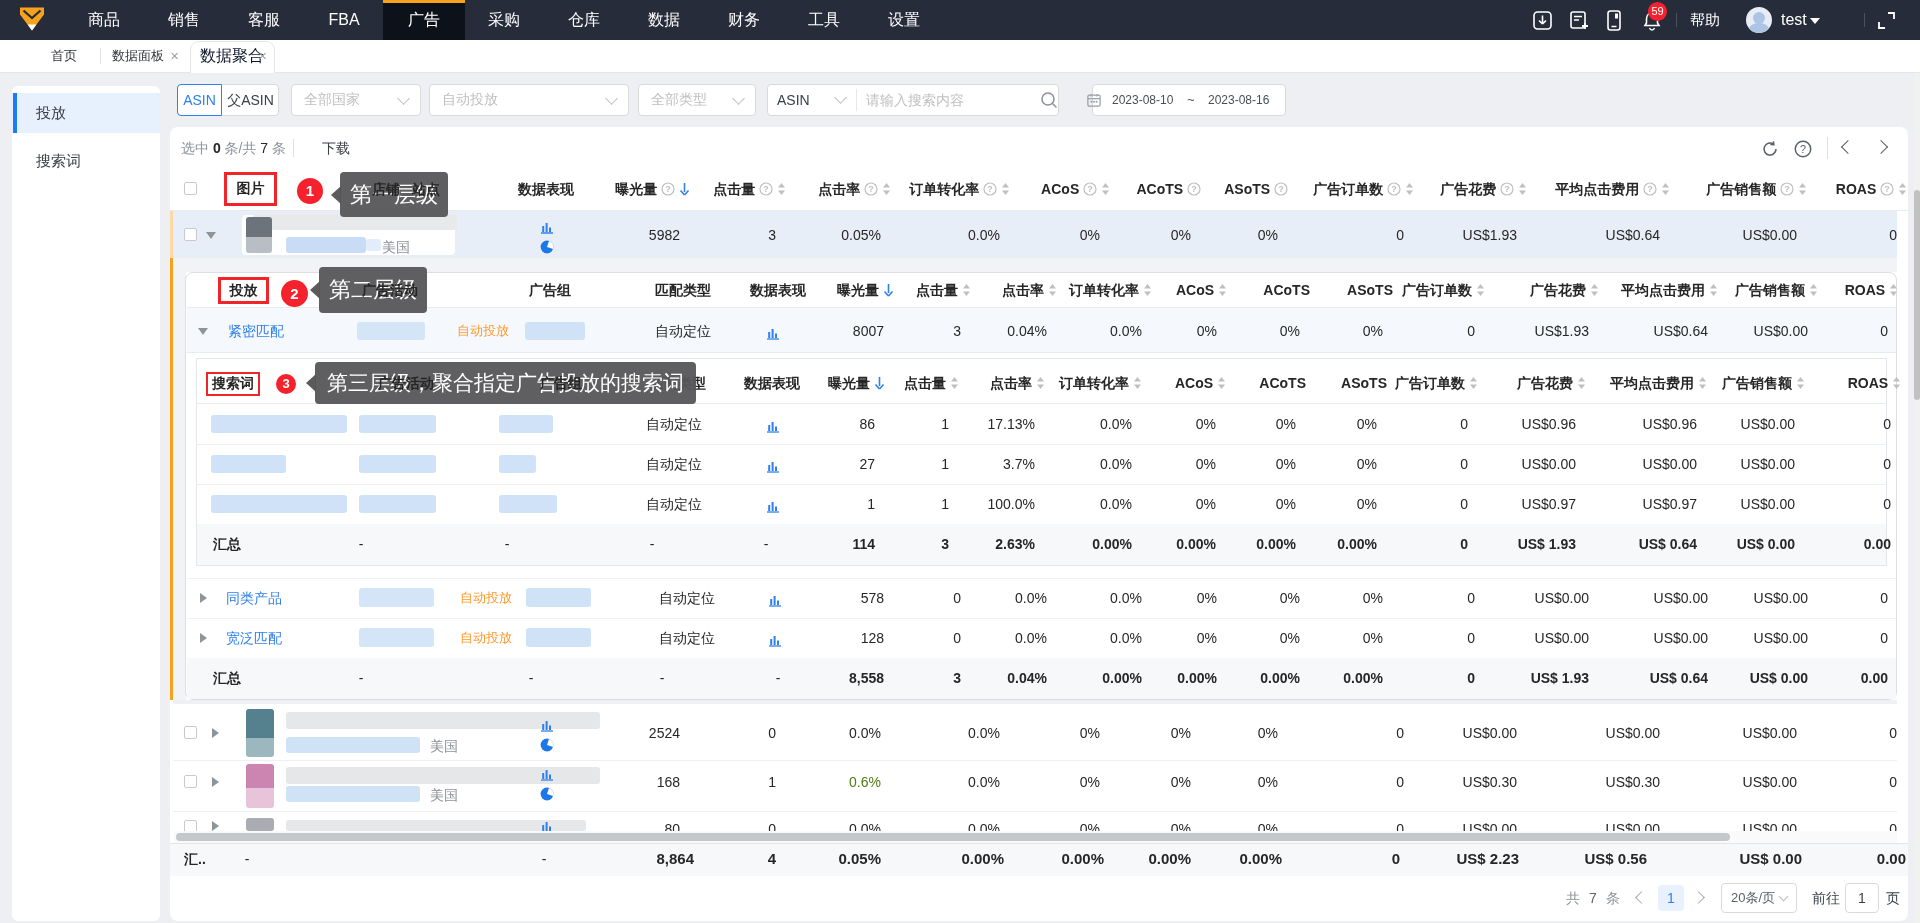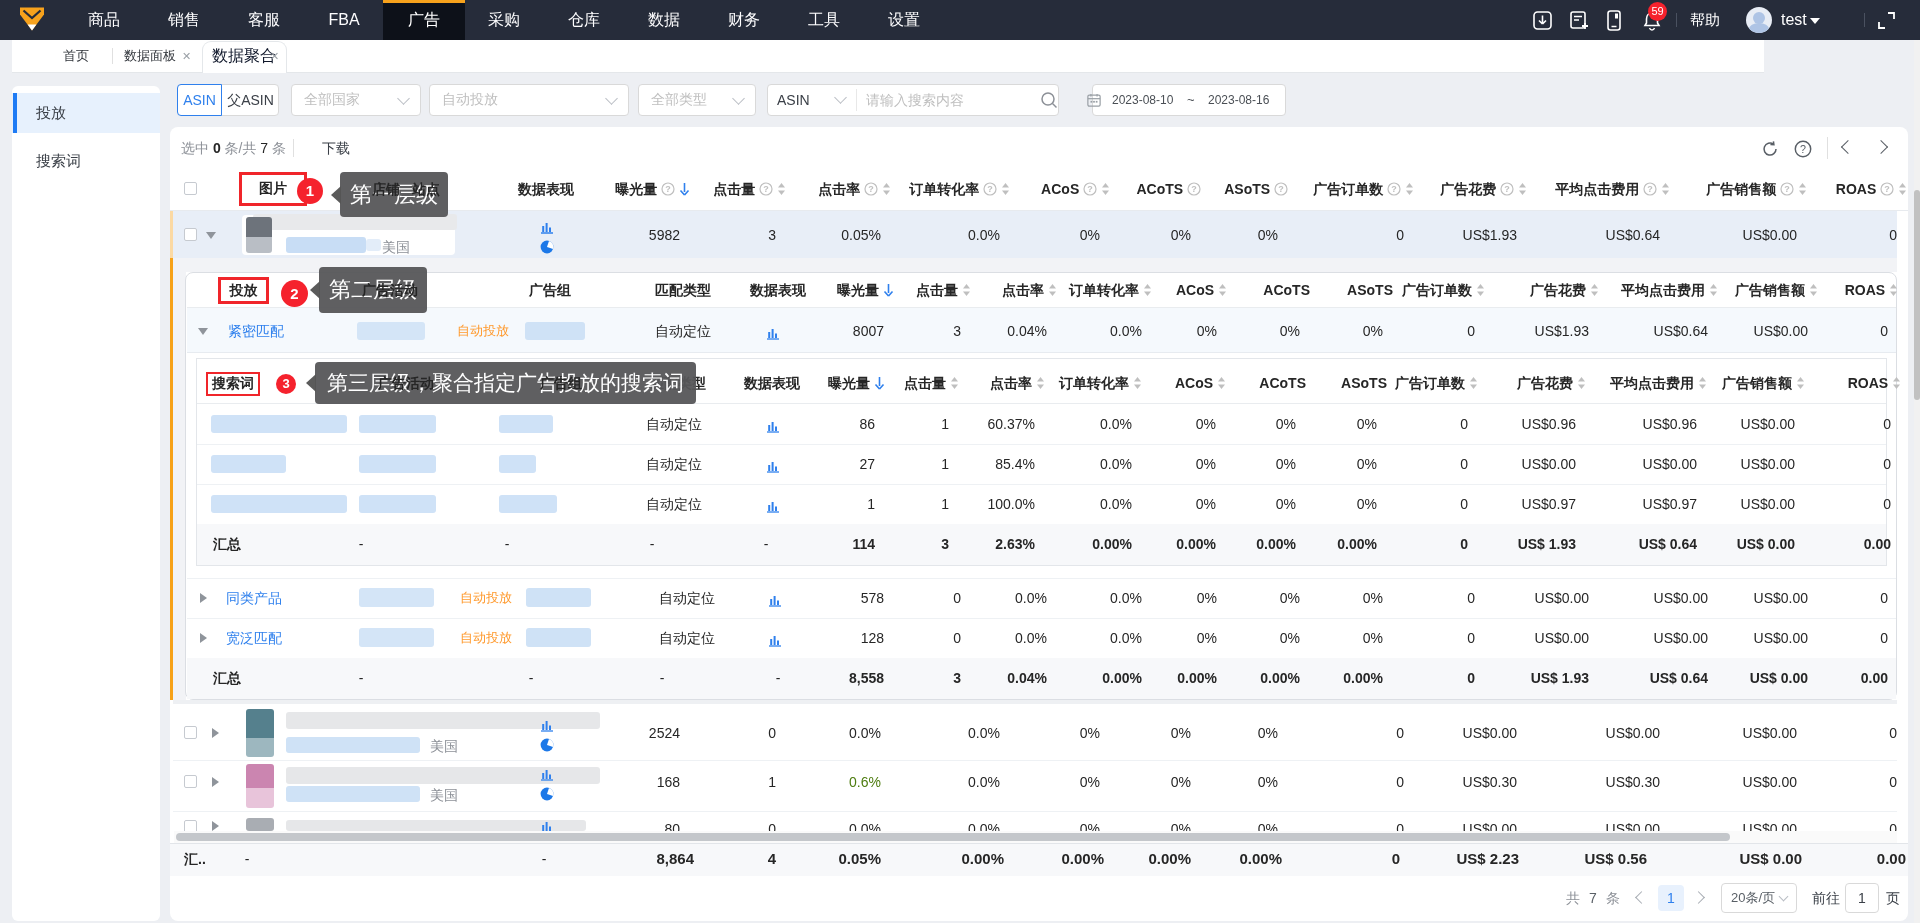--- a/index.html
+++ b/index.html
@@ -61,21 +61,21 @@
       <div style="position:absolute;left:3px;top:16px;width:20px;height:12px;border-radius:50%;background:#aec4e5"></div>
     </div>
     <div class="abs" style="left:1781px;top:0;height:40px;line-height:40px;color:#fff;font-size:16px">test</div>
     <div class="abs" style="left:1810px;top:18px;width:0;height:0;border-top:6px solid #fff;border-left:5px solid transparent;border-right:5px solid transparent"></div>
     <div class="abs" style="left:1864px;top:13px;width:1px;height:14px;background:#4a5160"></div>
     <svg class="abs" style="left:1877px;top:11px" width="19" height="19" viewBox="0 0 19 19">
       <path d="M11 2 H17 V8" stroke="#fff" stroke-width="1.8" fill="none"></path>
       <path d="M8 17 H2 V11" stroke="#fff" stroke-width="1.8" fill="none"></path>
     </svg>
   </div>
-<div class="abs" style="left:12px;top:40px;width:1752px;height:33px;background:#fff;border-bottom:1px solid #e4e7ea;z-index:4">
+<div class="abs" style="left:0;top:40px;width:1920px;height:33px;background:#fff;border-bottom:1px solid #e4e7ea;z-index:4">
     <div class="abs" style="left:51px;top:0;height:32px;line-height:32px;font-size:13px;color:#30343a">首页</div>
     <div class="abs" style="left:100px;top:8px;width:1px;height:16px;background:#e0e0e0"></div>
     <div class="abs" style="left:112px;top:0;height:32px;line-height:32px;font-size:13px;color:#30343a">数据面板</div>
     <div class="abs" style="left:170px;top:0;height:32px;line-height:32px;font-size:11px;color:#9aa0a6">✕</div>
     <div class="abs" style="left:190px;top:1px;width:85px;height:32px;background:#fff;border:1px solid #e4e7ea;border-bottom:none;border-radius:9px 9px 0 0"></div>
     <div class="abs" style="left:200px;top:0;height:32px;line-height:32px;font-size:16px;color:#0f172a;z-index:2">数据聚合</div>
     <div class="abs" style="left:258px;top:0;height:32px;line-height:32px;font-size:11px;color:#9aa0a6;z-index:2">✕</div>
   </div>
 <div class="abs" style="left:12px;top:86px;width:148px;height:835px;background:#fff;border-radius:6px">
     <div class="abs" style="left:0;top:7px;width:100%;height:40px;background:#e7f1fd">
@@ -391,21 +391,21 @@
     <div class="blur" style="left:329px;top:288px;width:54px;height:18px;background:#cfe2f7"></div>
     <span class="num" style="left:504px;top:287px;transform:translateX(-50%);color:#262626;font-size:14px">自动定位</span>
     <div class="abs" style="left:596px;top:290px"><svg width="14" height="14" viewBox="0 0 14 14" style="vertical-align:-2px">
         <path d="M1 13 H13" stroke="#2f80ed" stroke-width="1.3"></path>
         <rect x="2.2" y="6" width="2" height="6" fill="#2f80ed"></rect>
         <rect x="5.6" y="3" width="2" height="9" fill="#2f80ed"></rect>
         <rect x="9" y="7.5" width="2" height="4.5" fill="#2f80ed"></rect>
       </svg></div>
     <span class="num" style="right:1033px;top:287px;color:#262626">86</span>
     <span class="num" style="right:959px;top:287px;color:#262626">1</span>
-    <span class="num" style="right:873px;top:287px;color:#262626">60.37%</span>
+    <span class="num" style="right:873px;top:287px;color:#262626">17.13%</span>
     <span class="num" style="right:776px;top:287px;color:#262626">0.0%</span>
     <span class="num" style="right:692px;top:287px;color:#262626">0%</span>
     <span class="num" style="right:612px;top:287px;color:#262626">0%</span>
     <span class="num" style="right:531px;top:287px;color:#262626">0%</span>
     <span class="num" style="right:440px;top:287px;color:#262626">0</span>
     <span class="num" style="right:332px;top:287px;color:#262626">US$0.96</span>
     <span class="num" style="right:211px;top:287px;color:#262626">US$0.96</span>
     <span class="num" style="right:113px;top:287px;color:#262626">US$0.00</span>
     <span class="num" style="right:17px;top:287px;color:#262626">0</span>
     <div class="blur" style="left:41px;top:328px;width:75px;height:18px;background:#cfe2f7"></div>
@@ -413,21 +413,21 @@
     <div class="blur" style="left:329px;top:328px;width:37px;height:18px;background:#cfe2f7"></div>
     <span class="num" style="left:504px;top:327px;transform:translateX(-50%);color:#262626;font-size:14px">自动定位</span>
     <div class="abs" style="left:596px;top:330px"><svg width="14" height="14" viewBox="0 0 14 14" style="vertical-align:-2px">
         <path d="M1 13 H13" stroke="#2f80ed" stroke-width="1.3"></path>
         <rect x="2.2" y="6" width="2" height="6" fill="#2f80ed"></rect>
         <rect x="5.6" y="3" width="2" height="9" fill="#2f80ed"></rect>
         <rect x="9" y="7.5" width="2" height="4.5" fill="#2f80ed"></rect>
       </svg></div>
     <span class="num" style="right:1033px;top:327px;color:#262626">27</span>
     <span class="num" style="right:959px;top:327px;color:#262626">1</span>
-    <span class="num" style="right:873px;top:327px;color:#262626">85.4%</span>
+    <span class="num" style="right:873px;top:327px;color:#262626">3.7%</span>
     <span class="num" style="right:776px;top:327px;color:#262626">0.0%</span>
     <span class="num" style="right:692px;top:327px;color:#262626">0%</span>
     <span class="num" style="right:612px;top:327px;color:#262626">0%</span>
     <span class="num" style="right:531px;top:327px;color:#262626">0%</span>
     <span class="num" style="right:440px;top:327px;color:#262626">0</span>
     <span class="num" style="right:332px;top:327px;color:#262626">US$0.00</span>
     <span class="num" style="right:211px;top:327px;color:#262626">US$0.00</span>
     <span class="num" style="right:113px;top:327px;color:#262626">US$0.00</span>
     <span class="num" style="right:17px;top:327px;color:#262626">0</span>
     <div class="blur" style="left:41px;top:368px;width:136px;height:18px;background:#cfe2f7"></div>
@@ -633,21 +633,21 @@
     <span class="num" style="left:1419px;top:761px;color:#595f66;font-size:14px">7</span>
     <span class="num" style="left:1436px;top:761px;color:#8c9097;font-size:14px">条</span>
     <div class="abs" style="left:1467px;top:766px;width:9px;height:9px;border-left:1.6px solid #a6abb2;border-bottom:1.6px solid #a6abb2;transform:rotate(45deg)"></div>
     <div class="abs" style="left:1488px;top:758px;width:26px;height:26px;background:#e8f1fd;border-radius:4px;text-align:center;line-height:26px;font-size:14px;color:#2f80ed">1</div>
     <div class="abs" style="left:1524px;top:766px;width:9px;height:9px;border-right:1.6px solid #a6abb2;border-top:1.6px solid #a6abb2;transform:rotate(45deg)"></div>
     <div class="abs" style="left:1551px;top:756px;width:76px;height:30px;border:1px solid #d9d9d9;border-radius:4px;font-size:13px;color:#595f66;display:flex;align-items:center;justify-content:center;gap:5px">20条/页 <span class="carat" style="width:7px;height:7px"></span></div>
     <span class="num" style="left:1642px;top:761px;color:#3b4048;font-size:14px">前往</span>
     <div class="abs" style="left:1675px;top:756px;width:34px;height:30px;border:1px solid #d9d9d9;border-radius:4px;text-align:center;line-height:28px;font-size:14px;color:#3b4048">1</div>
     <span class="num" style="left:1716px;top:761px;color:#3b4048;font-size:14px">页</span>
   </div>
-<div class="redbox" style="left:239px;top:172px;width:68px;height:34px">图片</div>
+<div class="redbox" style="left:224px;top:172px;width:53px;height:34px">图片</div>
 <div class="ncirc" style="left:297px;top:178px;width:26px;height:26px;line-height:26px;font-size:15px">1</div>
 <div class="tip" style="left:340px;top:172px;height:45px">第一层级</div>
 <div class="redbox" style="left:218px;top:277px;width:51px;height:27px">投放</div>
 <div class="ncirc" style="left:281px;top:280px;width:27px;height:27px;line-height:27px;font-size:15px">2</div>
 <div class="tip" style="left:319px;top:267px;height:46px">第二层级</div>
 <div class="redbox" style="left:206px;top:372px;width:54px;height:24px;border-width:2px">搜索词</div>
 <div class="ncirc" style="left:276px;top:374px;width:20px;height:20px;line-height:20px;font-size:13px">3</div>
 <div class="tip" style="left:315px;top:362px;height:42px;font-size:21px;padding:0 12px">第三层级，聚合指定广告投放的搜索词</div>
 <div class="abs" style="left:1914px;top:0;width:6px;height:923px;background:#f1f1f1"></div>
 <div class="abs" style="left:1914px;top:190px;width:6px;height:210px;background:#c1c1c1;border-radius:3px"></div>

